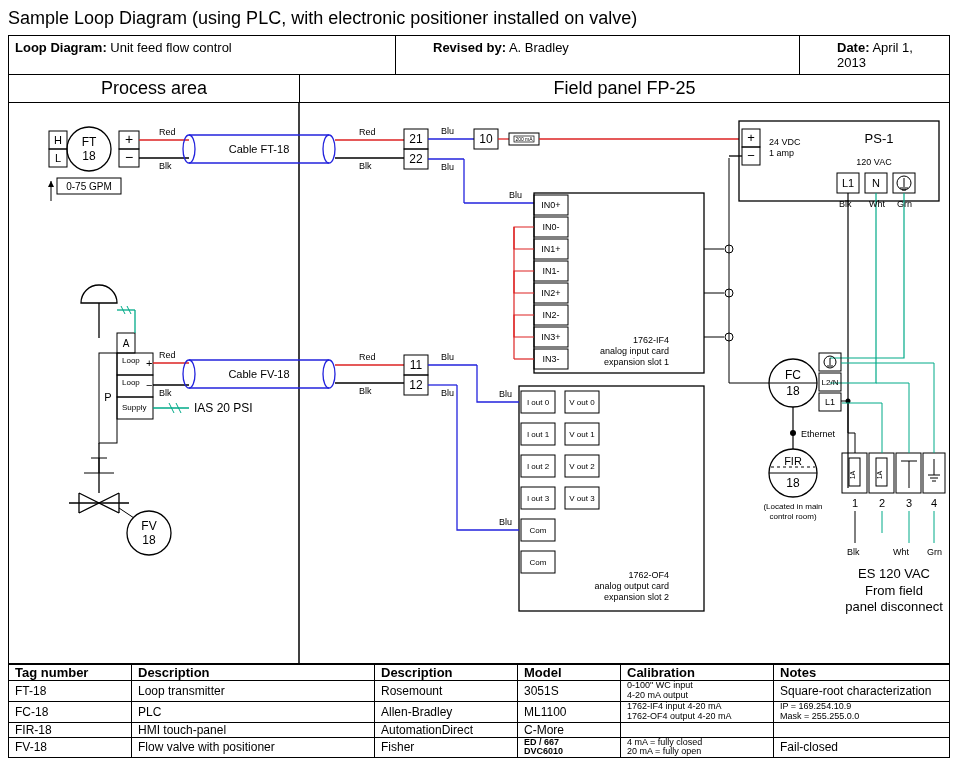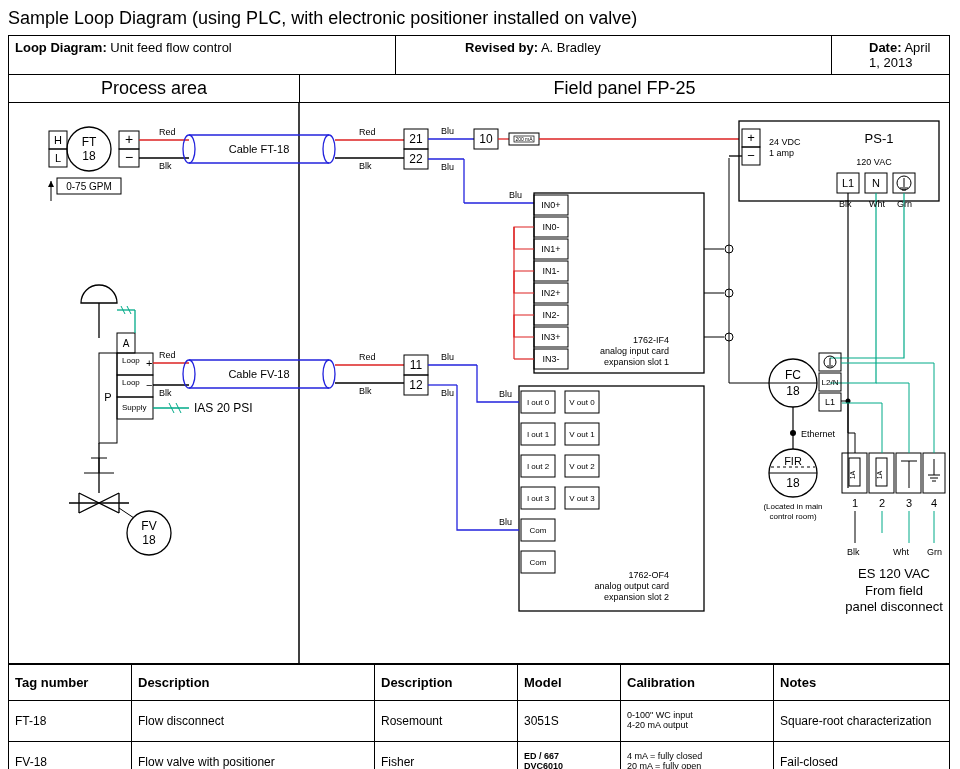--- a/index.html
+++ b/index.html
@@ -23,21 +23,21 @@
     display: flex;
     border-bottom: 1.5px solid #000;
     gap: 31px;
   }
   .header-cell {
     padding: 4px 6px;
     font-size: 13px;
   }
   .header-cell b { font-weight: bold; }
   .hc1 { flex: 0 0 374px; border-right: 1.5px solid #000; }
-  .hc2 { flex: 0 0 360px; border-right: 1.5px solid #000; margin-left: 32px; }
+  .hc2 { flex: 0 0 360px; border-right: 1.5px solid #000; }
   .hc3 { flex: 1 1 auto; }
   .zone-row {
     display: flex;
     border-bottom: 1.5px solid #000;
   }
   .zone-cell {
     text-align: center;
     padding: 3px 0;
     font-size: 18px;
   }
@@ -52,21 +52,21 @@
     position: absolute;
     top:0; left:0;
   }
   .tbl {
     width: 100%;
     border-collapse: collapse;
   }
   .tbl th, .tbl td {
     border: 1px solid #000;
     border-left: none;
-    padding: 10px 6px;
+    padding: 0 6px;
     text-align: left;
     font-size: 12px;
     vertical-align: middle;
   }
   .tbl th { font-weight: bold; font-size: 13px; }
   .tbl td.small, .tbl th.small { font-size: 9px; line-height:1.1;}
   .tbl tr td:last-child, .tbl tr th:last-child { border-right: none; }
   .tbl tr:last-child td { border-bottom: none; }
   text { font-family: Arial, sans-serif; }
 </style>
@@ -391,26 +391,44 @@
         <th style="width:230px">Description</th>
         <th style="width:130px">Description</th>
         <th style="width:90px">Model</th>
         <th style="width:140px">Calibration</th>
         <th>Notes</th>
       </tr>
     </thead>
     <tbody id="tbody">
         <tr>
           <td>FT-18</td>
-          <td>Flow disconnect</td>
+          <td>Loop transmitter</td>
           <td>Rosemount</td>
           <td>3051S</td>
           <td class="small" style="white-space: pre-line;">0-100" WC input
 4-20 mA output</td>
           <td>Square-root characterization</td>
+        </tr>
+        <tr>
+          <td>FC-18</td>
+          <td>PLC</td>
+          <td>Allen-Bradley</td>
+          <td>ML1100</td>
+          <td class="small" style="white-space: pre-line;">1762-IF4 input     4-20 mA
+1762-OF4 output  4-20 mA</td>
+          <td class="small" style="white-space: pre-line;">IP = 169.254.10.9
+Mask = 255.255.0.0</td>
+        </tr>
+        <tr>
+          <td>FIR-18</td>
+          <td>HMI touch-panel</td>
+          <td>AutomationDirect</td>
+          <td>C-More</td>
+          <td class="small"></td>
+          <td></td>
         </tr>
         <tr>
           <td>FV-18</td>
           <td>Flow valve with positioner</td>
           <td>Fisher</td>
           <td class="small" style="white-space: pre-line; font-weight: bold;">ED / 667
 DVC6010</td>
           <td class="small" style="white-space: pre-line;">4 mA = fully closed
 20 mA = fully open</td>
           <td>Fail-closed</td>

